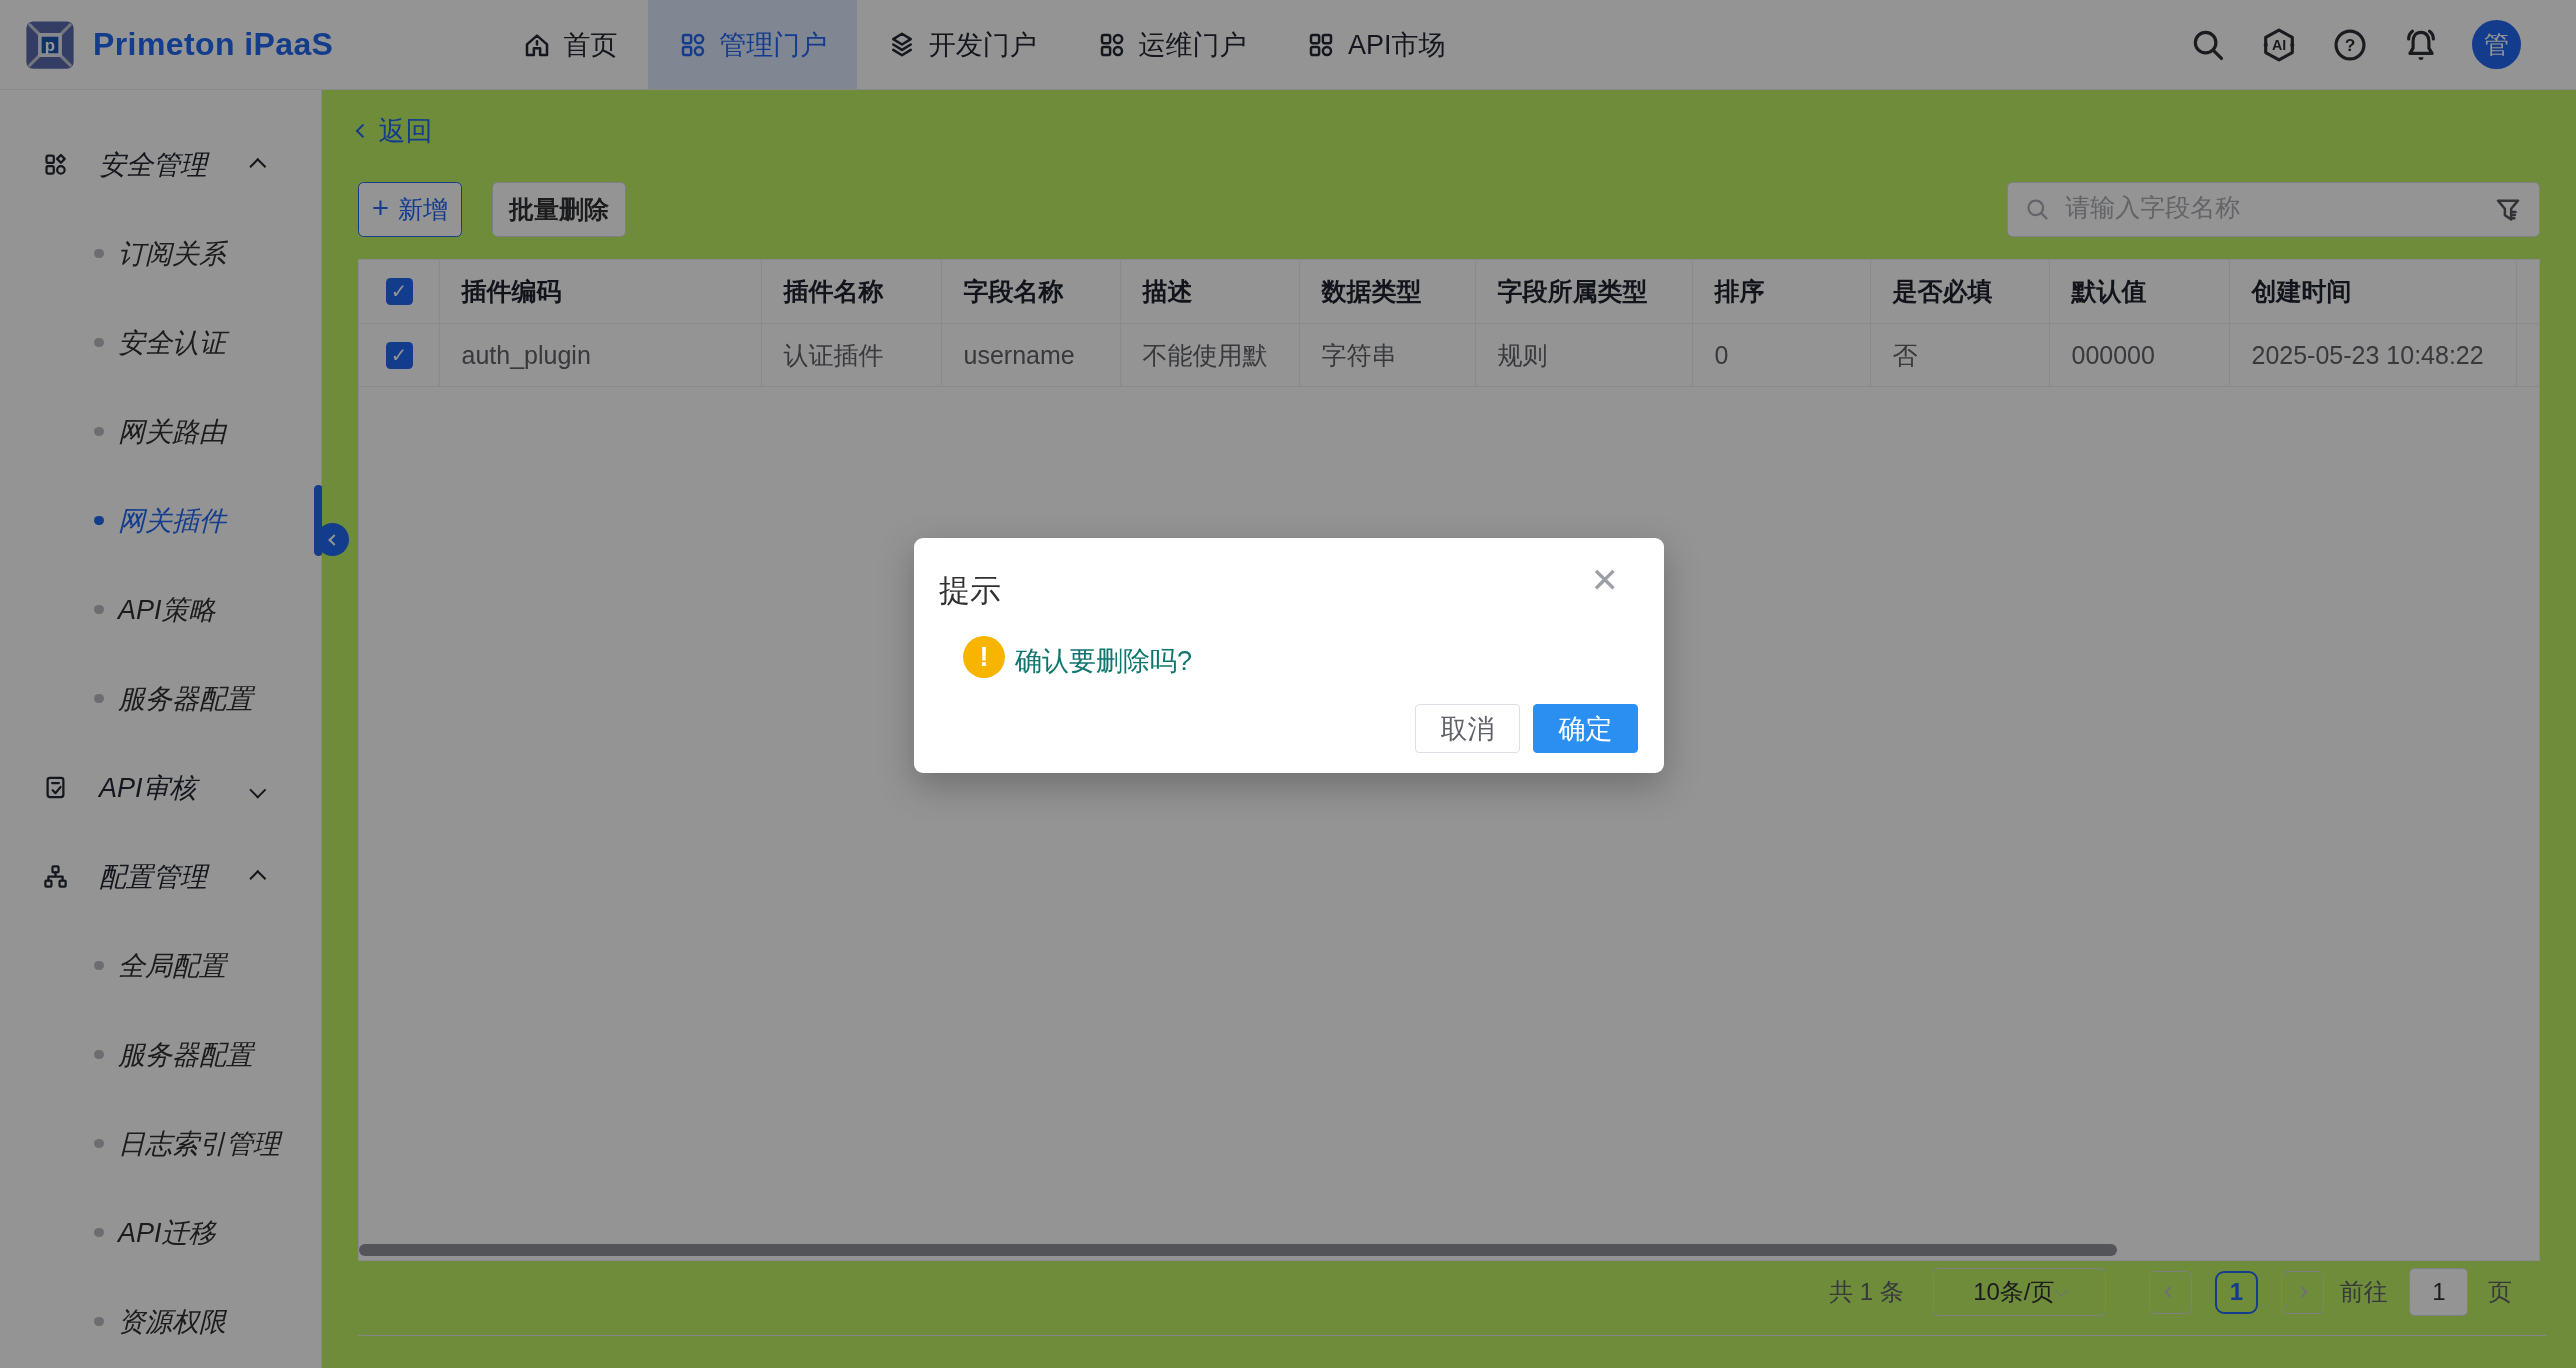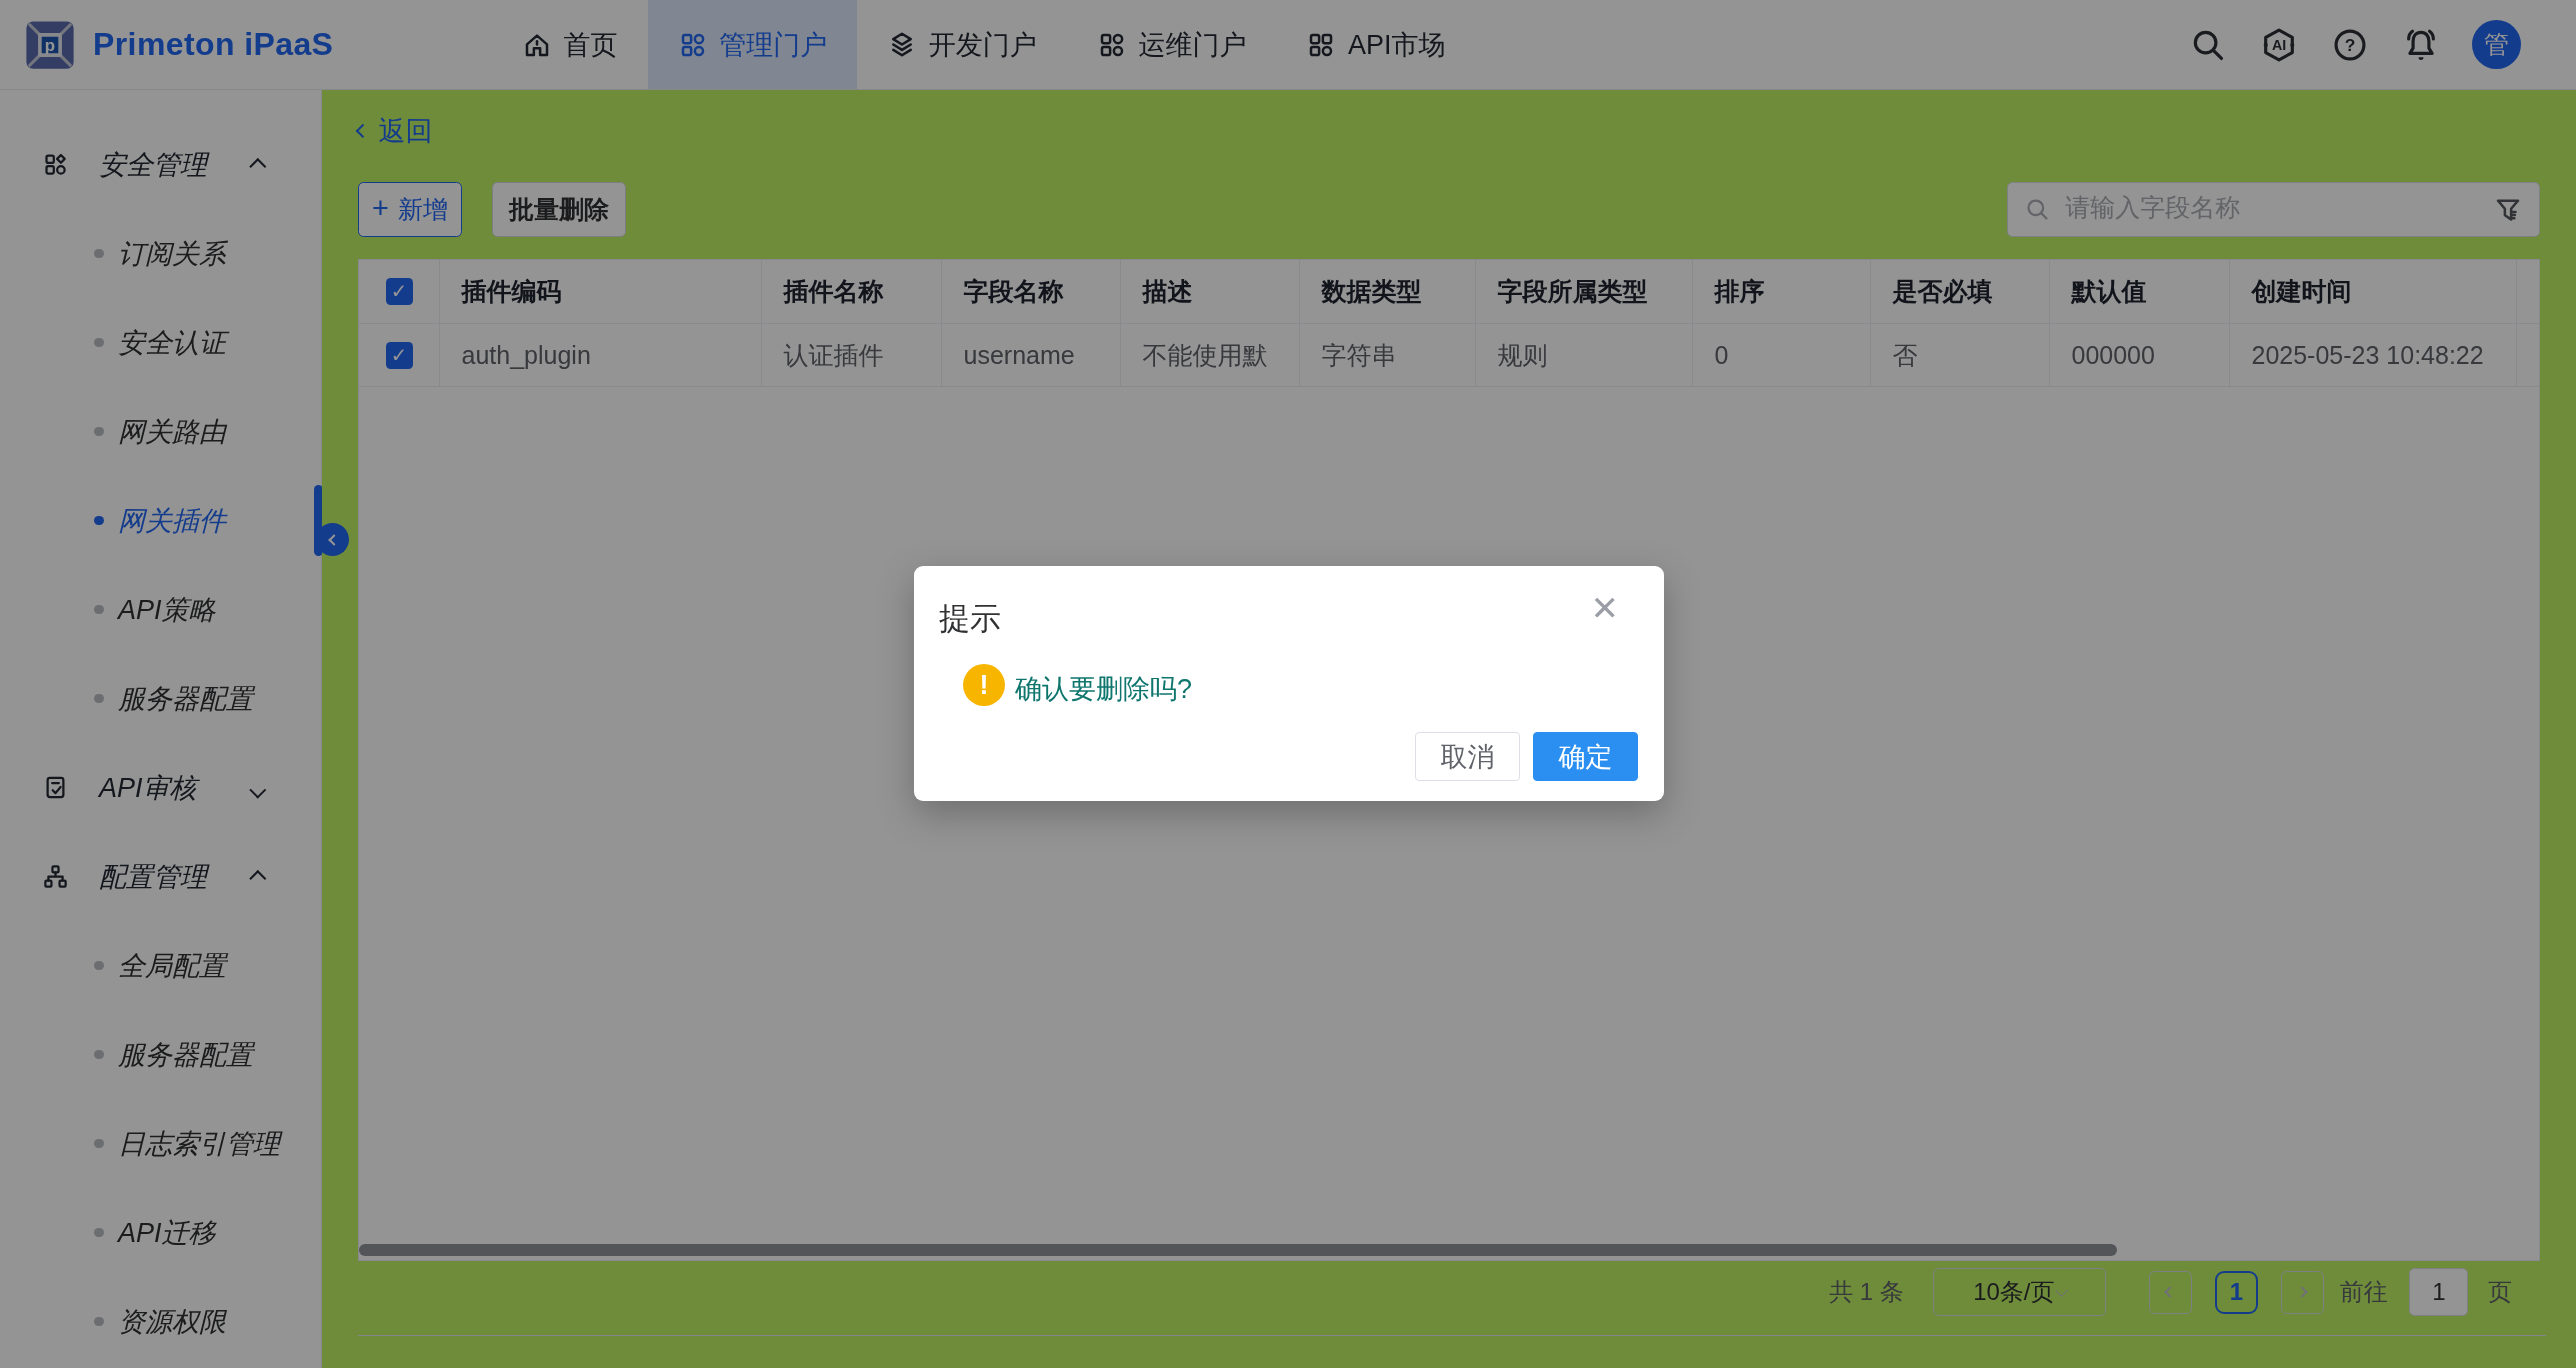--- a/index.html
+++ b/index.html
@@ -92,21 +92,21 @@
   .pg-prev { margin-right:23px; } .pg-next { margin-right:16px; }
   .pg-cur { width:43px; height:43px; border:2.7px solid #2468f2; border-radius:9px; color:#2468f2; font-weight:bold;
             display:flex; align-items:center; justify-content:center; margin-right:23px; cursor:pointer; }
   .pg-goto { margin-right:21.5px; }
   .pg-input { width:59px; height:48px; border:1.8px solid #d9dce3; border-radius:5.4px; text-align:center;
               font-size:24px; color:#303133; font-family:inherit; outline:none; margin-right:19.7px; }
   .bottom-line { position:absolute; left:36px; right:30px; top:1245px; border-top:1.8px solid #e4e7ed; }
 
   
   .overlay { position:absolute; inset:0; background:rgba(0,0,0,.42); z-index:10; }
-  .modal { position:absolute; left:914px; top:566px; width:750px; height:235px; background:#fff; border-radius:9px;
+  .modal { position:absolute; left:914px; top:538px; width:750px; height:235px; background:#fff; border-radius:9px;
            box-shadow:0 12.5px 36px rgba(0,0,0,.25); z-index:20; }
   .modal-title { position:absolute; left:25px; top:32px; font-size:31px; color:#303133; }
   .modal-close { position:absolute; right:45px; top:25px; font-size:34px; color:#9b9ea6; cursor:pointer; line-height:1; }
   .warn-icon { position:absolute; left:49px; top:98px; width:42px; height:42px; border-radius:50%; background:#f7b500;
                color:#fff; font-size:27px; font-weight:bold; display:flex; align-items:center; justify-content:center; }
   .modal-msg { position:absolute; left:101px; top:105px; font-size:27px; color:#0f766e; }
   .modal-btn { position:absolute; top:166px; width:105px; height:49px; border-radius:4px; font-size:27px;
                display:flex; align-items:center; justify-content:center; cursor:pointer; }
   .btn-cancel { left:501px; background:#fff; border:1.8px solid #dcdfe6; color:#5f6268; }
   .btn-confirm { left:619px; background:#2b8ff2; border:1.8px solid #2b8ff2; color:#fff; }

